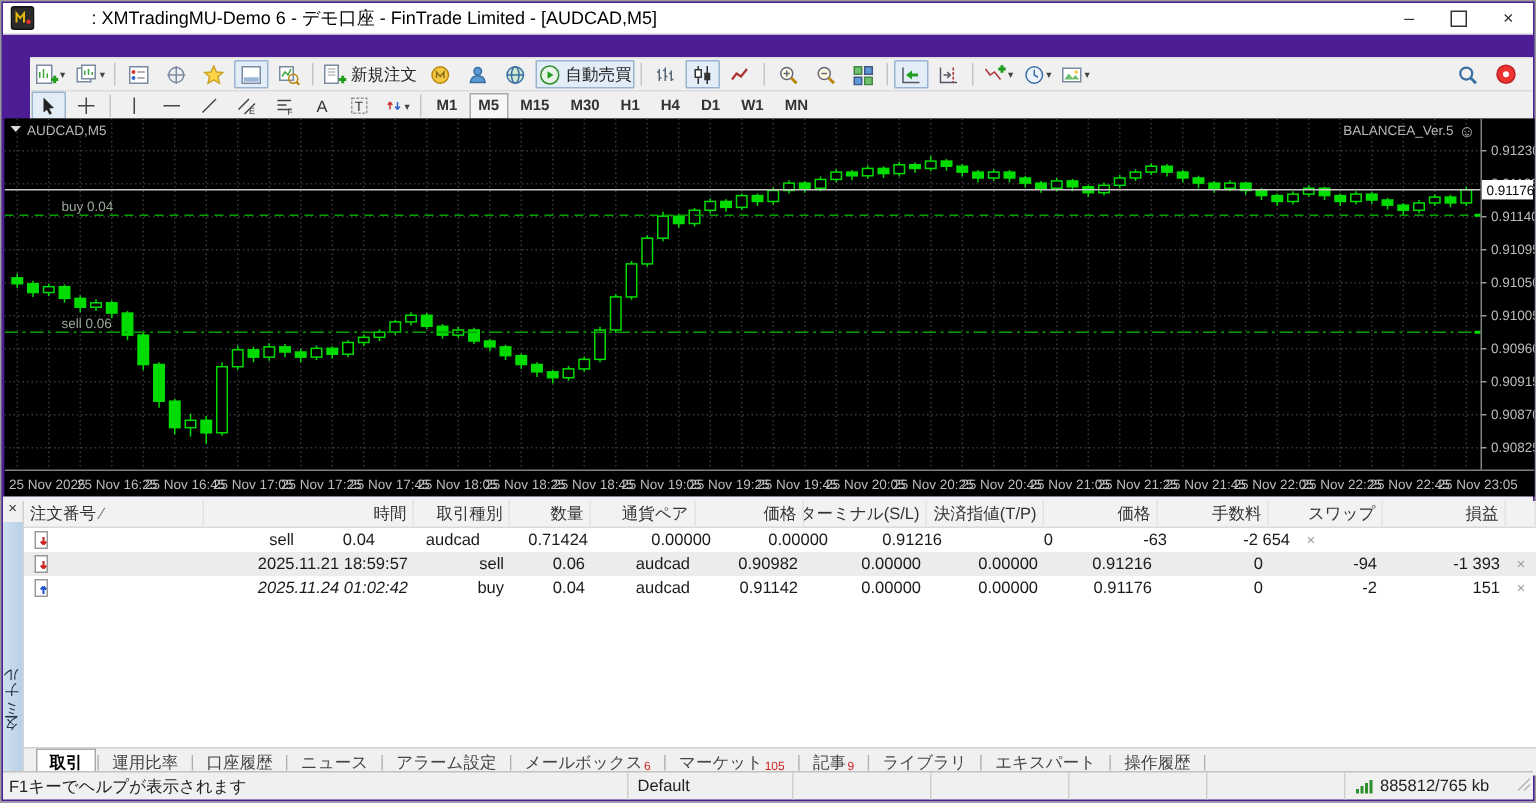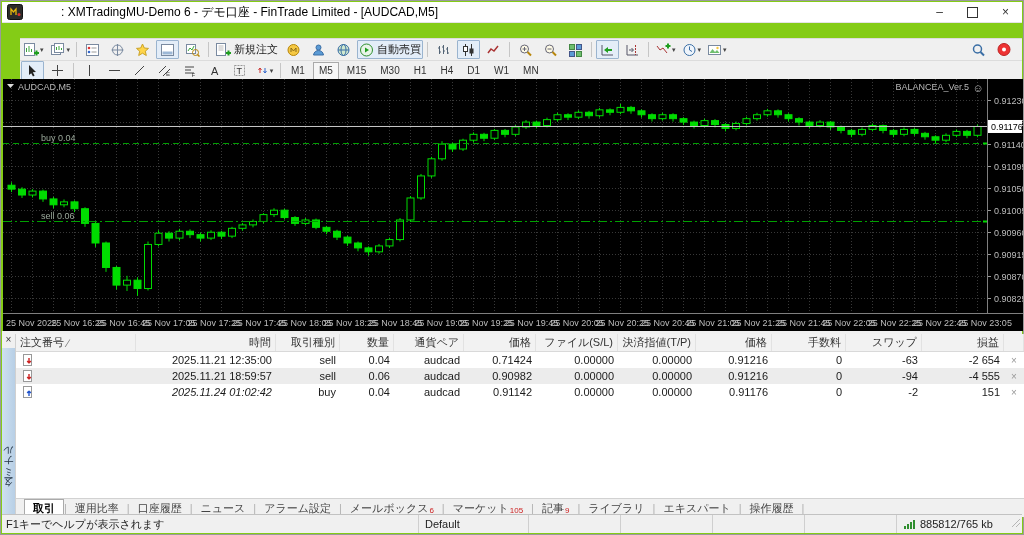--- a/index.html
+++ b/index.html
@@ -1,18 +1,18 @@
 <!DOCTYPE html>
 <html><head>
 <meta charset="utf-8">
 <style>
   html,body{margin:0;padding:0;background:#e8e8e8;}
   body{width:1024px;height:535px;position:relative;overflow:hidden;
        font-family:"Liberation Sans","DejaVu Sans",sans-serif;font-size:11px;color:#111;}
-  .win{position:absolute;inset:0;border:1px solid #9a9a9a;box-sizing:border-box;background:#84cc16;}
+  .win{position:absolute;inset:0;border:1px solid #9a9a9a;box-sizing:border-box;background:#4c1d95;}
   
   .titlebar{position:absolute;left:1px;top:1px;right:1px;height:20px;background:#ffffff;
             display:flex;align-items:center;border-bottom:1px solid #e4e4e4;}
   .appicon{margin-left:5px;width:16px;height:16px;flex:0 0 auto;}
   .title{margin-left:38px;font-size:12px;color:#000;white-space:nowrap;}
   .wincontrols{margin-left:auto;display:flex;height:100%;}
   .wbtn{width:33px;height:100%;display:flex;align-items:center;justify-content:center;
         font-size:12px;color:#333;cursor:default;}
   .wbtn .maxbox{width:9px;height:9px;border:1px solid #333;display:inline-block;}
   
@@ -26,21 +26,21 @@
   .tb1{top:37px;height:21px;}
   .tb2{top:59px;height:19px;border-bottom:1px solid #cfcfcf;}
   .tbtn{height:17px;min-width:19px;display:flex;align-items:center;justify-content:center;
         margin:0 1px;padding:0 1px;border:1px solid transparent;border-radius:1px;}
   .tbtn.pressed{background:#e3edf8;border-color:#9ab4cf;}
   .tbtn .lbl{margin-left:3px;white-space:nowrap;font-size:11px;color:#222;}
   .caret{font-size:7px;color:#444;margin-left:1px;}
   .tsep{width:1px;height:15px;background:#c6c6c6;margin:0 3px;}
   .right-icons{margin-left:auto;display:flex;align-items:center;margin-right:6px;}
   .tfbtn{height:16px;padding:0 5px;display:flex;align-items:center;margin:0 1px;
-         font-size:10px;color:#333;border:1px solid transparent;}
+         font-size:10px;color:#333;border:1px solid transparent;font-weight:bold;}
   .tfbtn.pressed{background:#e9e9e9;border-color:#aaa;background:#f6f6f6;}
   
   #chart{position:absolute;left:2px;top:78px;width:1020px;height:252px;background:#000;}
   
   .splitter{position:absolute;left:1px;right:1px;top:330px;height:3px;background:#f0f0f0;}
   
   .terminal{position:absolute;left:1px;right:1px;top:333px;height:183px;background:#fff;display:flex;}
   .side-strip{width:13px;background:#f0f0f0;display:flex;flex-direction:column;align-items:center;
               border-right:1px solid #d0d0d0;}
   .side-close{font-size:10px;color:#333;line-height:12px;height:14px;}
@@ -676,38 +676,37 @@
       </div>
     </div>
     <div class="tcontent">
       <div class="thead" id="thead">
           <span class="cell " style="width: 120px;">注文番号<span style="color: rgb(119, 119, 119);">&nbsp;∕</span></span>
           <span class="cell r" style="width: 140px;">時間</span>
           <span class="cell r" style="width: 64px;">取引種別</span>
           <span class="cell r" style="width: 54px;">数量</span>
           <span class="cell r" style="width: 70px;">通貨ペア</span>
           <span class="cell r" style="width: 72px;">価格</span>
-          <span class="cell r" style="width: 82px;">ファイル(S/L)</span>
+          <span class="cell r" style="width: 82px;">ターミナル(S/L)</span>
           <span class="cell r" style="width: 78px;">決済指値(T/P)</span>
           <span class="cell r" style="width: 76px;">価格</span>
           <span class="cell r" style="width: 74px;">手数料</span>
           <span class="cell r" style="width: 76px;">スワップ</span>
           <span class="cell r" style="width: 82px;">損益</span>
           <span class="cell " style="width: 20px;"></span>
         </div>
       <div id="tbody">
           <div class="trow">
             <span class="cell " style="width: 24px; justify-content: center;">
               <svg width="12" height="13">
                 <rect x="1.5" y="0.5" width="8" height="11" fill="#fff" stroke="#999"></rect>
                 <path d="M7 4v5M7 9L5.2 7M7 9l1.8-2" stroke="#cc2222" stroke-width="1.4" fill="none"></path>
               </svg>
             </span>
             <span class="cell " style="width: 96px;"></span>
-            <span class="cell r" style="width: 140px;">2025.11.21 12:35:00</span>
             <span class="cell r" style="width: 64px;">sell</span>
             <span class="cell r" style="width: 54px;">0.04</span>
             <span class="cell r" style="width: 70px;">audcad</span>
             <span class="cell r" style="width: 72px;">0.71424</span>
             <span class="cell r" style="width: 82px;">0.00000</span>
             <span class="cell r" style="width: 78px;">0.00000</span>
             <span class="cell r" style="width: 76px;">0.91216</span>
             <span class="cell r" style="width: 74px;">0</span>
             <span class="cell r" style="width: 76px;">-63</span>
             <span class="cell r" style="width: 82px;">-2 654</span>
@@ -724,21 +723,21 @@
             <span class="cell r" style="width: 140px;">2025.11.21 18:59:57</span>
             <span class="cell r" style="width: 64px;">sell</span>
             <span class="cell r" style="width: 54px;">0.06</span>
             <span class="cell r" style="width: 70px;">audcad</span>
             <span class="cell r" style="width: 72px;">0.90982</span>
             <span class="cell r" style="width: 82px;">0.00000</span>
             <span class="cell r" style="width: 78px;">0.00000</span>
             <span class="cell r" style="width: 76px;">0.91216</span>
             <span class="cell r" style="width: 74px;">0</span>
             <span class="cell r" style="width: 76px;">-94</span>
-            <span class="cell r" style="width: 82px;">-4 555</span>
+            <span class="cell r" style="width: 82px;">-1 393</span>
             <span class="cell rowclose" style="width: 20px;">×</span>
           </div>
           <div class="trow">
             <span class="cell " style="width: 24px; justify-content: center;">
               <svg width="12" height="13">
                 <rect x="1.5" y="0.5" width="8" height="11" fill="#fff" stroke="#999"></rect>
                 <path d="M7 10V5M7 5L5.2 7M7 5l1.8 2" stroke="#2255cc" stroke-width="1.4" fill="none"></path>
               </svg>
             </span>
             <span class="cell " style="width: 96px;"></span>

